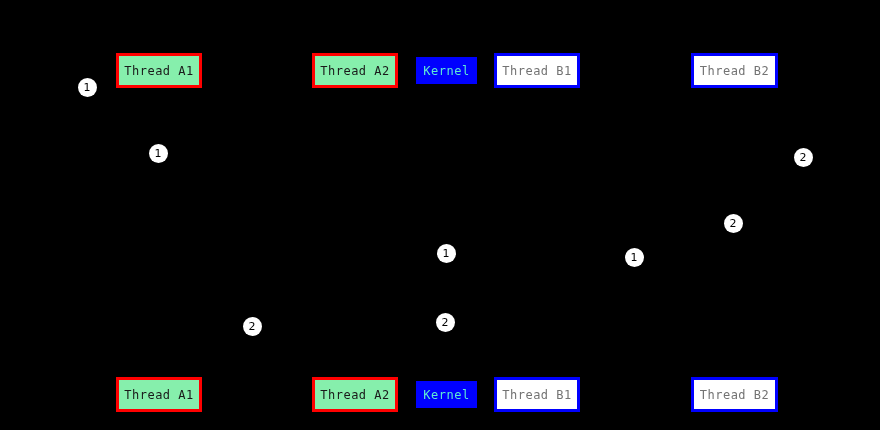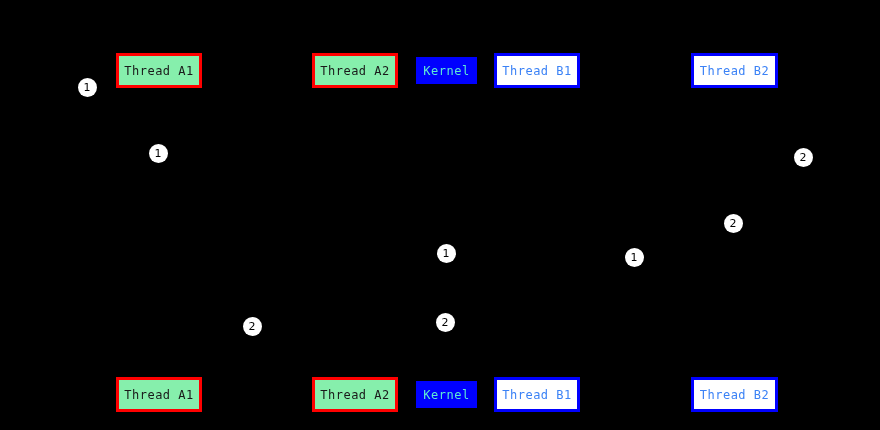--- a/index.html
+++ b/index.html
@@ -30,21 +30,21 @@
     line-height: 1;
   }
   .participant.outline-red {
     border: 3px solid #ff0000;
     background: #86efac;
     color: #1a1a1a;
   }
   .participant.outline-blue {
     border: 3px solid #0000ff;
     background: #ffffff;
-    color: #3b82f6;
+    color: #737373;
   }
   .participant.solid-blue {
     border: 0;
     background: #0000ff;
     color: #5eead4;
   }
 
   
   .lifeline {
     position: absolute;

